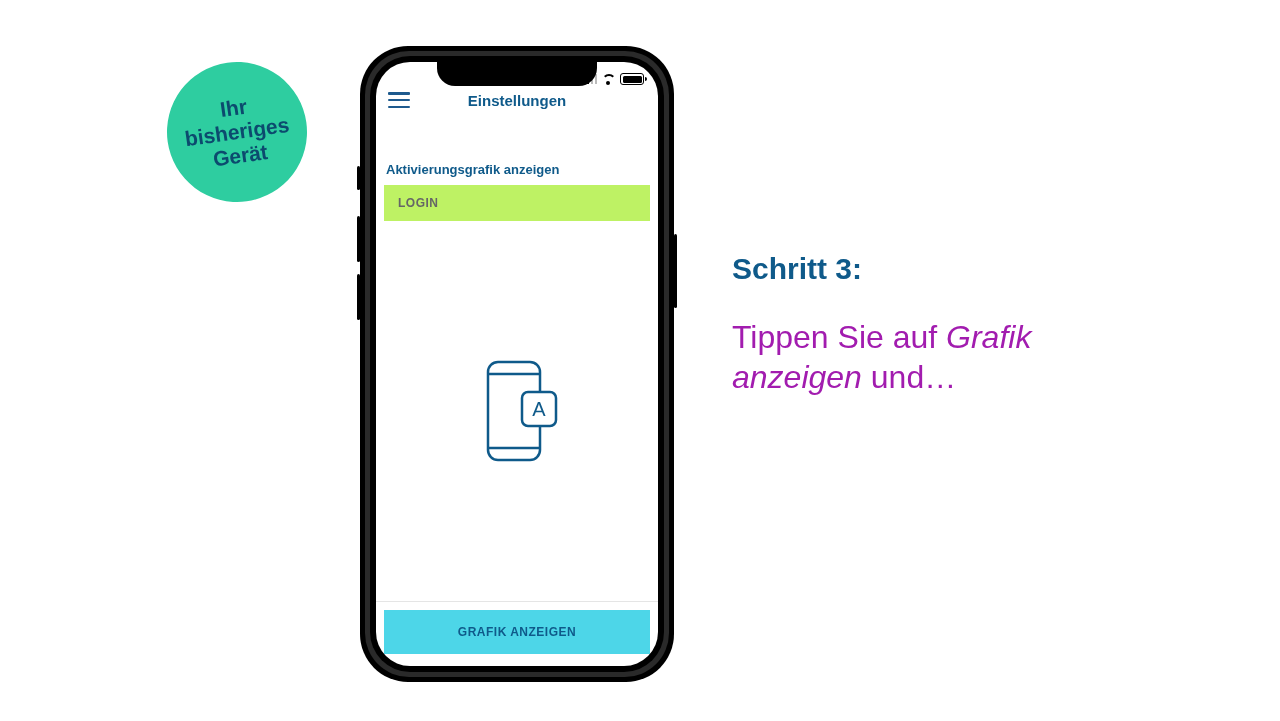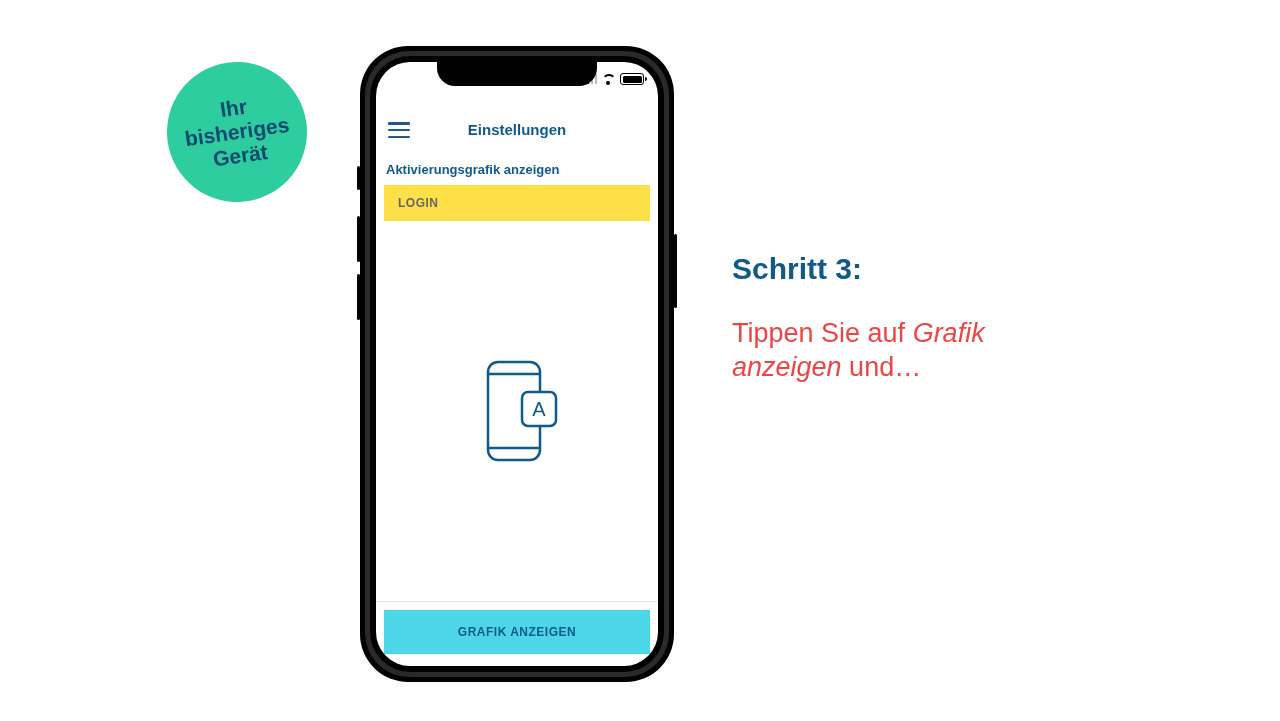--- a/index.html
+++ b/index.html
@@ -117,21 +117,21 @@
     }
     .battery::after{
       content:""; position:absolute; right:-4px; top:3px; width:2.5px; height:4px; background:#000; border-radius:0 2px 2px 0;
     }
     .battery-fill { position:absolute; inset:1.5px; background:#000; border-radius:1.5px; }
 
     
     .app-header {
       height: 46px;
       display: flex;
-      align-items: flex-end;
+      align-items: flex-start;
       padding: 0 12px;
       position: relative;
     }
     .hamburger {
       width: 22px; height: 16px;
       display: flex; flex-direction: column; justify-content: space-between;
       cursor: pointer;
     }
     .hamburger span { height: 2.5px; background: #1e5a8e; border-radius: 1px; }
     .app-title {
@@ -151,21 +151,21 @@
       flex-direction: column;
       padding-top: 24px;
     }
     .section-header {
       color: #0f5a8a;
       font-weight: 700;
       font-size: 13px;
       padding: 0 10px 8px 10px;
     }
     .login-row {
-      background: #fde047;
+      background: #bef264;
       padding: 11px 14px;
       margin: 0 8px;
       color: #666;
       font-size: 12px;
       font-weight: 600;
       letter-spacing: 0.5px;
     }
 
     .graphic-area {
       flex: 1;
@@ -200,22 +200,22 @@
       top: 252px;
       max-width: 360px;
     }
     .step-title {
       color: #0f5a8a;
       font-size: 30px;
       font-weight: 600;
       margin-bottom: 31px;
     }
     .step-body {
-      color: #ef4444;
-      font-size: 27px;
+      color: #a21caf;
+      font-size: 32px;
       line-height: 1.25;
     }
     .step-body .italic { font-style: italic; }
   </style>
 </head>
 <body>
 
 <div class="badge">
   <div class="badge-text">
     <span>Ihr</span><br>

